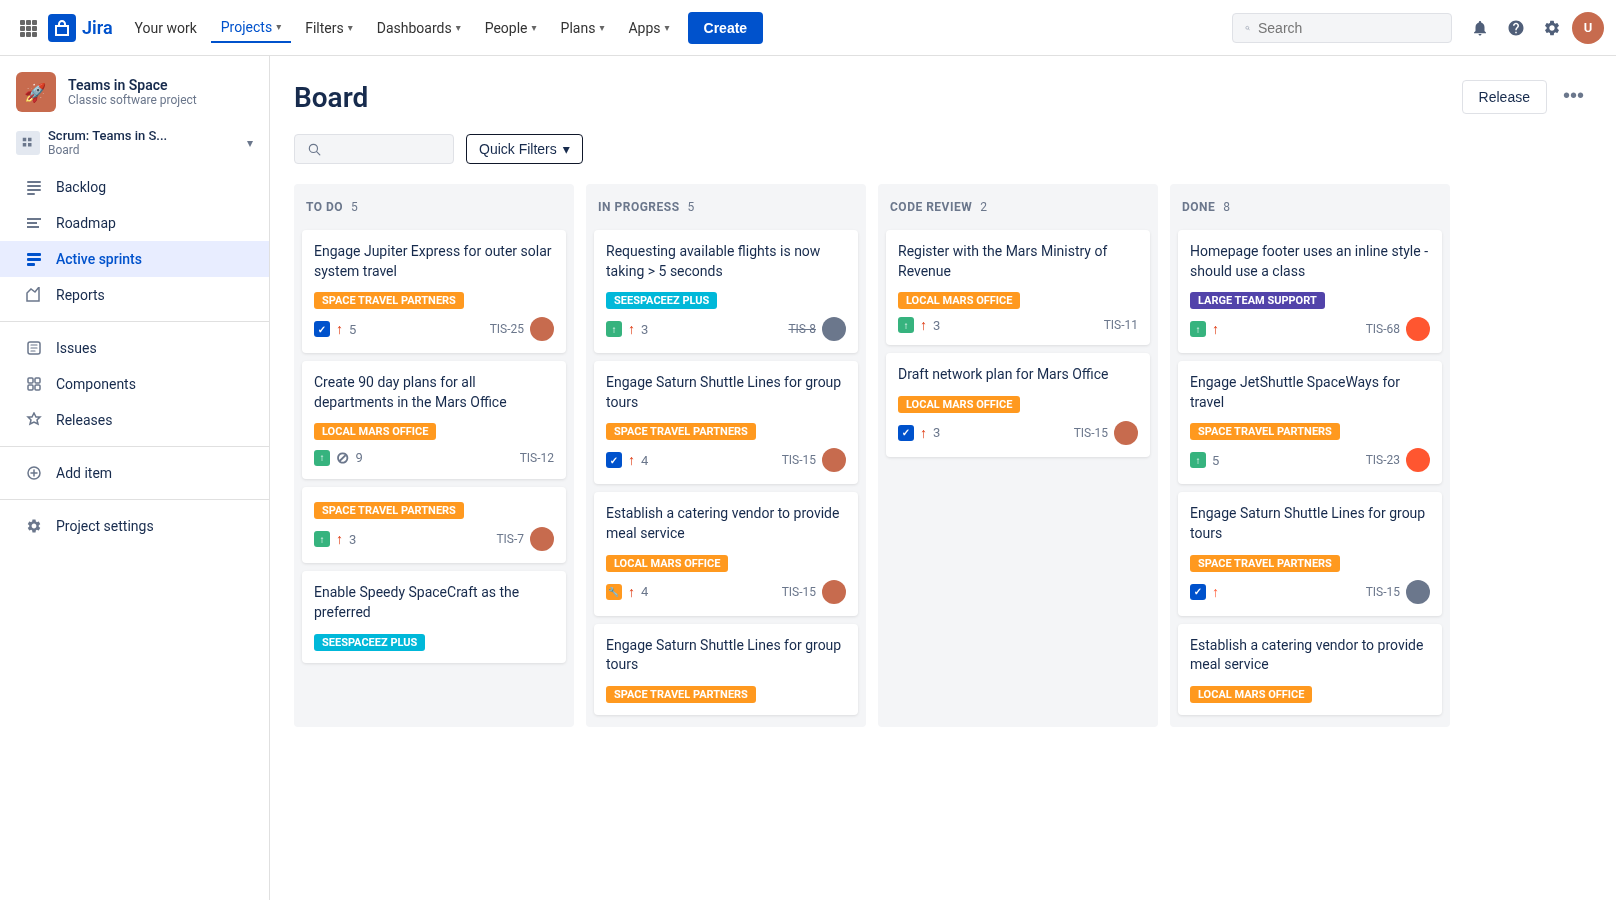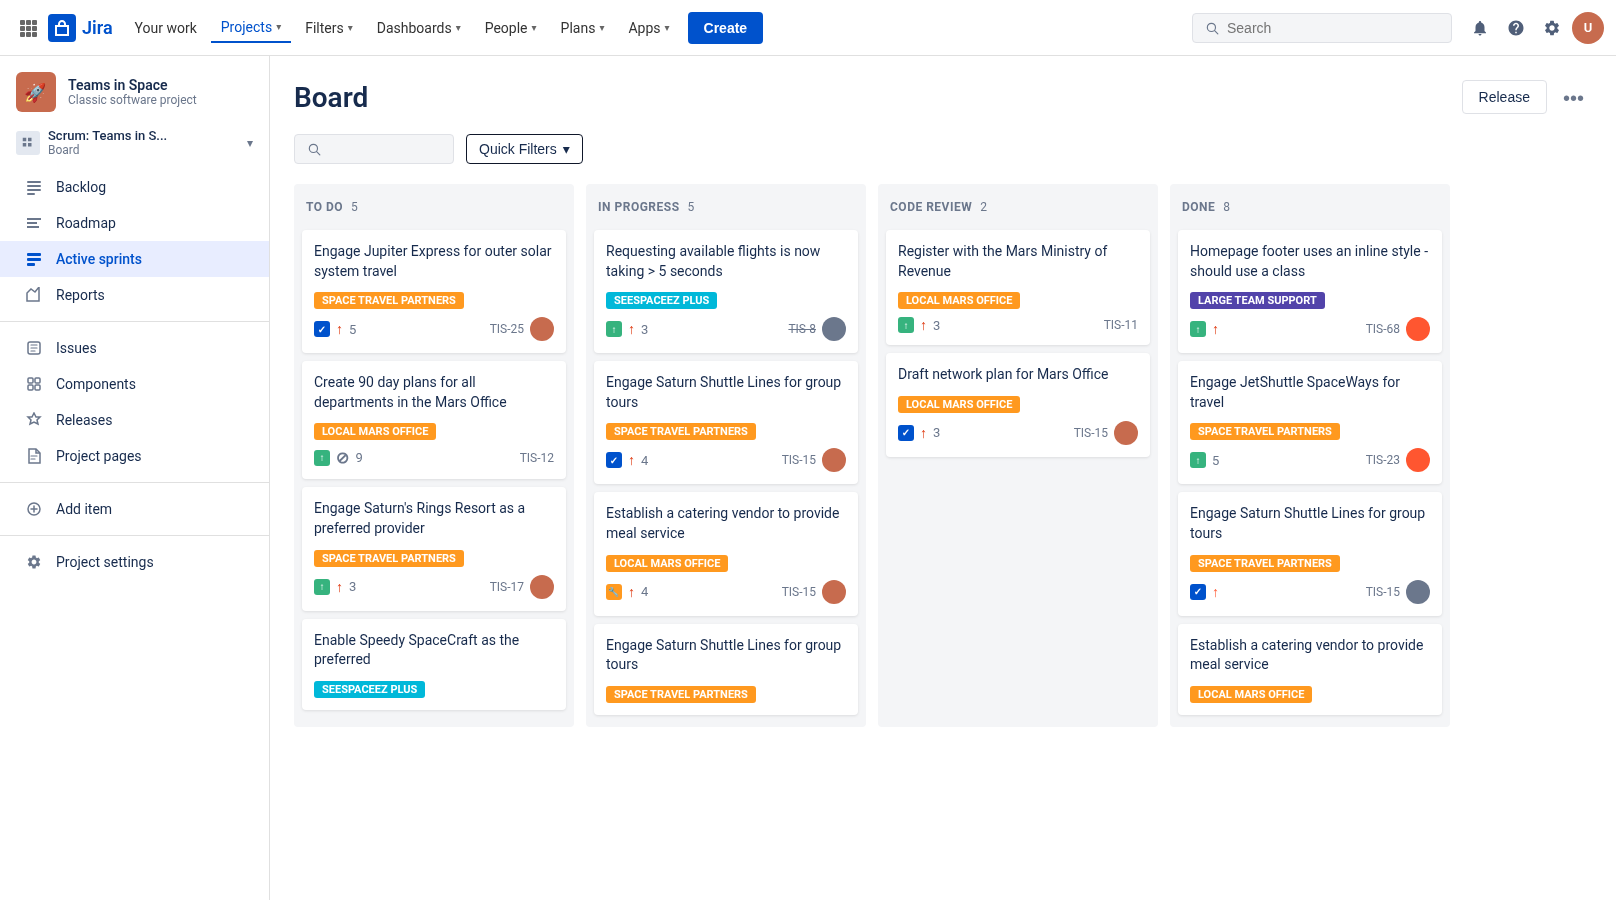--- a/index.html
+++ b/index.html
@@ -24,21 +24,21 @@
     .nav-item.active { color: #0052cc; border-bottom: 2px solid #0052cc; border-radius: 0; }
     .nav-chevron { font-size: 10px; color: #666; }
     .create-btn {
       background: #0052cc; color: #fff; border: none; border-radius: 4px;
       padding: 8px 16px; font-size: 14px; font-weight: 600; cursor: pointer;
       margin-left: 4px;
     }
     .nav-spacer { flex: 1; }
     .search-bar {
       display: flex; align-items: center; background: #f4f5f7; border: 1px solid #dfe1e6;
-      border-radius: 4px; padding: 6px 12px; gap: 8px; width: 260px; cursor: text;
+      border-radius: 4px; padding: 6px 12px; gap: 8px; width: 220px; cursor: text;
     }
     .search-bar input {
       border: none; background: transparent; font-size: 14px; color: #333;
       outline: none; width: 200px;
     }
     .topnav-icons { display: flex; align-items: center; gap: 4px; margin-left: 8px; }
     .topnav-icon-btn {
       width: 32px; height: 32px; display: flex; align-items: center; justify-content: center;
       border-radius: 50%; cursor: pointer; color: #505f79; border: none; background: transparent;
     }
@@ -82,21 +82,21 @@
     .sidebar-divider { height: 1px; background: #e0e0e0; margin: 8px 0; }
 
     
     .main-content { flex: 1; overflow: auto; padding: 24px 24px 0; background: #fff; }
 
     .board-header {
       display: flex; align-items: center; justify-content: space-between;
       margin-bottom: 20px;
     }
     .board-title { font-size: 28px; font-weight: 600; color: #172b4d; }
-    .board-actions { display: flex; align-items: flex-end; gap: 8px; }
+    .board-actions { display: flex; align-items: flex-start; gap: 8px; }
     .release-btn {
       background: #fff; border: 1px solid #dfe1e6; border-radius: 4px;
       padding: 8px 16px; font-size: 14px; font-weight: 500; color: #172b4d; cursor: pointer;
     }
     .more-btn {
       background: transparent; border: none; cursor: pointer; font-size: 20px; color: #6b778c; padding: 4px 8px; border-radius: 4px;
     }
 
     .board-filters {
       display: flex; align-items: center; gap: 12px; margin-bottom: 20px;
@@ -339,30 +339,20 @@
 
       <div class="sidebar-nav-item">
         <span class="nav-icon">
           <svg width="16" height="16" viewBox="0 0 16 16">
               <path d="M8 1l2 4h4l-3 3 1 4-4-2-4 2 1-4L2 5h4z" fill="none" stroke="#6b778c" stroke-width="1.5"></path>
             </svg>
         </span>
         <span>Releases</span>
       </div>
 
-      <div class="sidebar-nav-item">
-        <span class="nav-icon">
-          <svg width="16" height="16" viewBox="0 0 16 16">
-              <path d="M3 1h7l4 4v10H3V1z" fill="none" stroke="#6b778c" stroke-width="1.5"></path>
-              <path d="M10 1v4h4" fill="none" stroke="#6b778c" stroke-width="1.5"></path>
-              <path d="M5 8h6M5 11h4" stroke="#6b778c" stroke-width="1.2" stroke-linecap="round"></path>
-            </svg>
-        </span>
-        <span>Project pages</span>
-      </div>
 
       <div class="sidebar-divider"></div>
 
       <div class="sidebar-nav-item">
         <span class="nav-icon">
           <svg width="16" height="16" viewBox="0 0 16 16">
               <circle cx="8" cy="8" r="6" fill="none" stroke="#6b778c" stroke-width="1.5"></circle>
               <path d="M8 5v6M5 8h6" stroke="#6b778c" stroke-width="1.5" stroke-linecap="round"></path>
             </svg>
         </span>
@@ -435,29 +425,28 @@
             <div style="width:16px;height:16px;background:#36b37e;border-radius:3px;display:flex;align-items:center;justify-content:center;">
                 <span class="icon-white">↑</span>
               </div>
             <span style="color:#6b778c;font-size:16px;font-weight:bold;">⊘</span>
             <span class="card-count">9</span>
             <span class="card-id">TIS-12</span>
           </div>
         </div>
 
         <div class="card">
-          <div class="card-title">Engage Saturn's Rings Resort as a preferred provider</div>
           <div><span class="card-label label-orange">SPACE TRAVEL PARTNERS</span></div>
           <div class="card-footer">
             <div style="width:16px;height:16px;background:#36b37e;border-radius:3px;display:flex;align-items:center;justify-content:center;">
                 <span class="icon-white">↑</span>
               </div>
             <span style="color:#de350b;font-size:14px;font-weight:bold;">↑</span>
             <span class="card-count">3</span>
-            <span class="card-id">TIS-17</span>
+            <span class="card-id">TIS-7</span>
             <div class="card-avatar av-brown"></div>
           </div>
         </div>
 
         <div class="card" style="min-height:60px;">
           <div class="card-title">Enable Speedy SpaceCraft as the preferred</div>
           <div><span class="card-label label-cyan">SEESPACEEZ PLUS</span></div>
         </div>
       </div>
 

